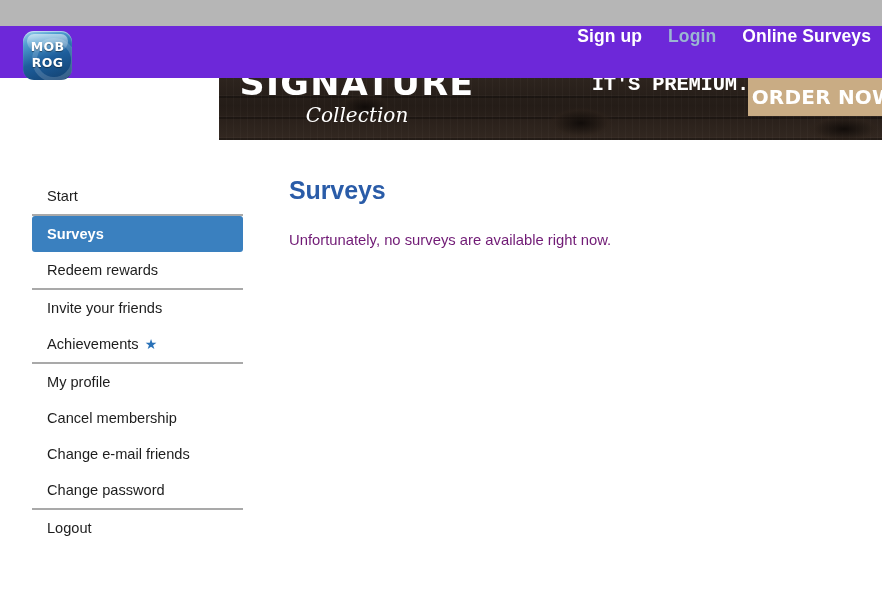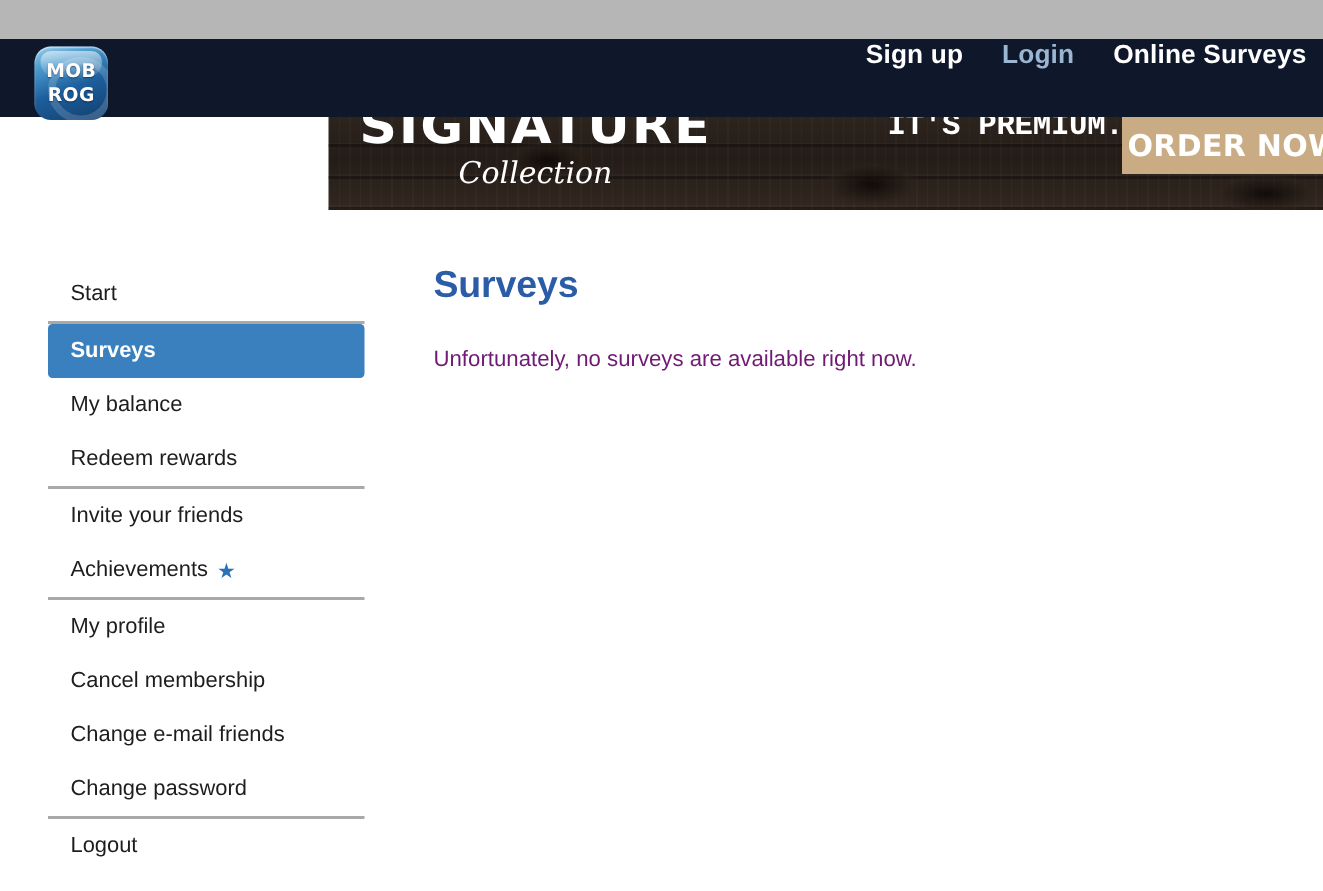--- a/index.html
+++ b/index.html
@@ -23,21 +23,21 @@
     height: 26px;
     background: #b6b6b6;
   }
 
   
   #site-header {
     position: absolute;
     top: 26px; left: 0;
     width: 882px;
     height: 52px;
-    background: #0f172a;
+    background: #6d28d9;
   }
 
   
   #site-logo {
     position: absolute;
     left: 23px;
     top: 5px;
     width: 49px;
     height: 49px;
     border-radius: 11px;
@@ -272,23 +272,20 @@
 
 <nav id="sidebar">
     <div class="menu-item">
       <span>Start</span>
     </div>
     <div class="menu-sep"></div>
     <div class="menu-item active">
       <span>Surveys</span>
     </div>
     <div class="menu-item">
-      <span>My balance</span>
-    </div>
-    <div class="menu-item">
       <span>Redeem rewards</span>
     </div>
     <div class="menu-sep"></div>
     <div class="menu-item">
       <span>Invite your friends</span>
     </div>
     <div class="menu-item">
       <span>Achievements</span>
       <span class="star-icon">★</span>
     </div>

